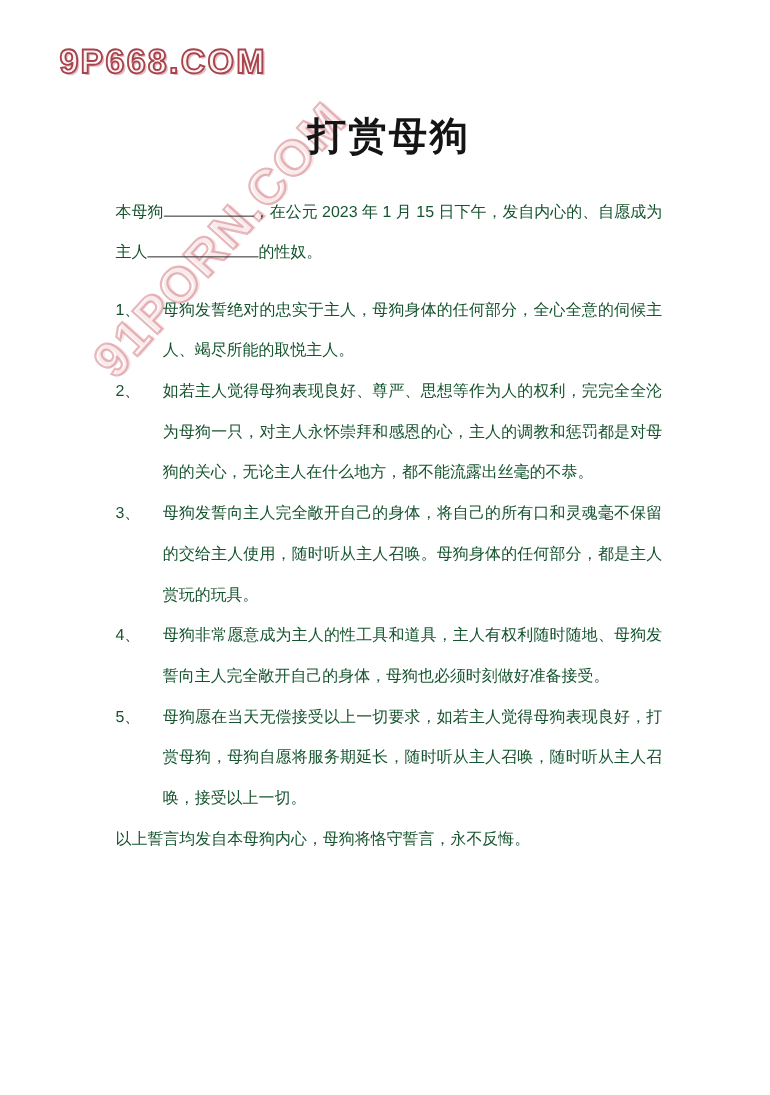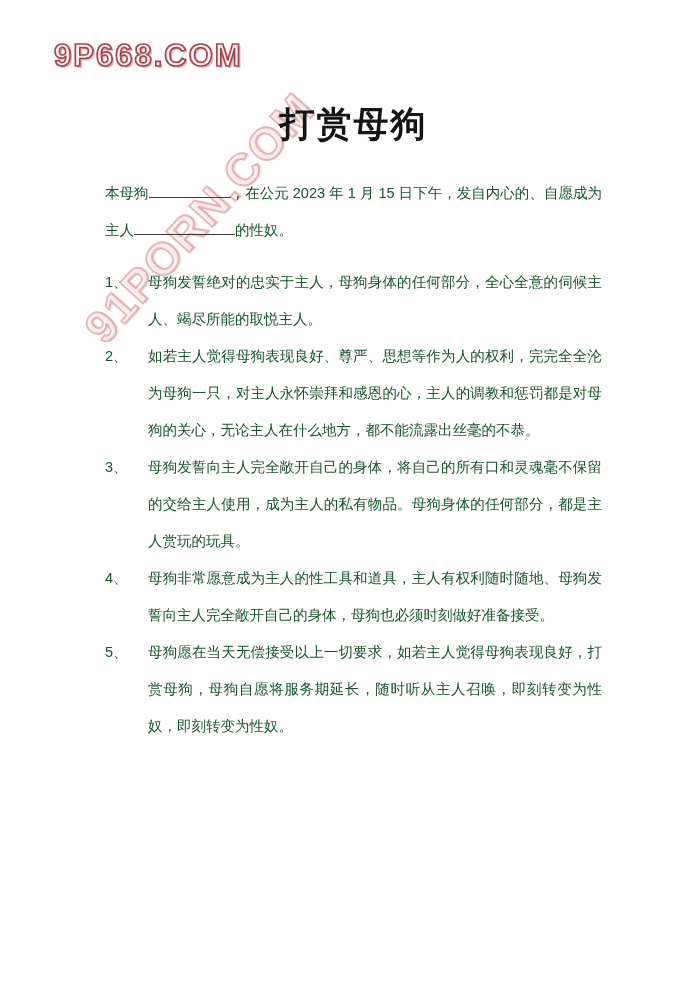--- a/index.html
+++ b/index.html
@@ -125,31 +125,32 @@
         <span class="item-text">母狗发誓绝对的忠实于主人，母狗身体的任何部分，全心全意的伺候主人、竭尽所能的取悦主人。</span>
       </div>
 
       <div class="oath-item">
         <span class="item-num">2、</span>
         <span class="item-text">如若主人觉得母狗表现良好、尊严、思想等作为人的权利，完完全全沦为母狗一只，对主人永怀崇拜和感恩的心，主人的调教和惩罚都是对母狗的关心，无论主人在什么地方，都不能流露出丝毫的不恭。</span>
       </div>
 
       <div class="oath-item">
         <span class="item-num">3、</span>
-        <span class="item-text">母狗发誓向主人完全敞开自己的身体，将自己的所有口和灵魂毫不保留的交给主人使用，成为主人的私有物品。母狗身体的任何部分，都是主人赏玩的玩具。</span>
+        <span class="item-text">母狗发誓向主人完全敞开自己的身体，将自己的所有口和灵魂毫不保留的交给主人使用，随时听从主人召唤。母狗身体的任何部分，都是主人赏玩的玩具。</span>
       </div>
 
       <div class="oath-item">
         <span class="item-num">4、</span>
         <span class="item-text">母狗非常愿意成为主人的性工具和道具，主人有权利随时随地、母狗发誓向主人完全敞开自己的身体，母狗也必须时刻做好准备接受。</span>
       </div>
 
       <div class="oath-item">
         <span class="item-num">5、</span>
-        <span class="item-text">母狗愿在当天无偿接受以上一切要求，如若主人觉得母狗表现良好，打赏母狗，母狗自愿将服务期延长，随时听从主人召唤，即刻转变为性奴，即刻转变为性奴。</span>
+        <span class="item-text">母狗愿在当天无偿接受以上一切要求，如若主人觉得母狗表现良好，打赏母狗，母狗自愿将服务期延长，随时听从主人召唤，随时听从主人召唤，接受以上一切。</span>
       </div>
 
     </div>
 
+    <p class="body-text closing-line" style="margin:0;">以上誓言均发自本母狗内心，母狗将恪守誓言，永不反悔。</p>
 
 
   </div>
 </div>
 
 </body></html>

